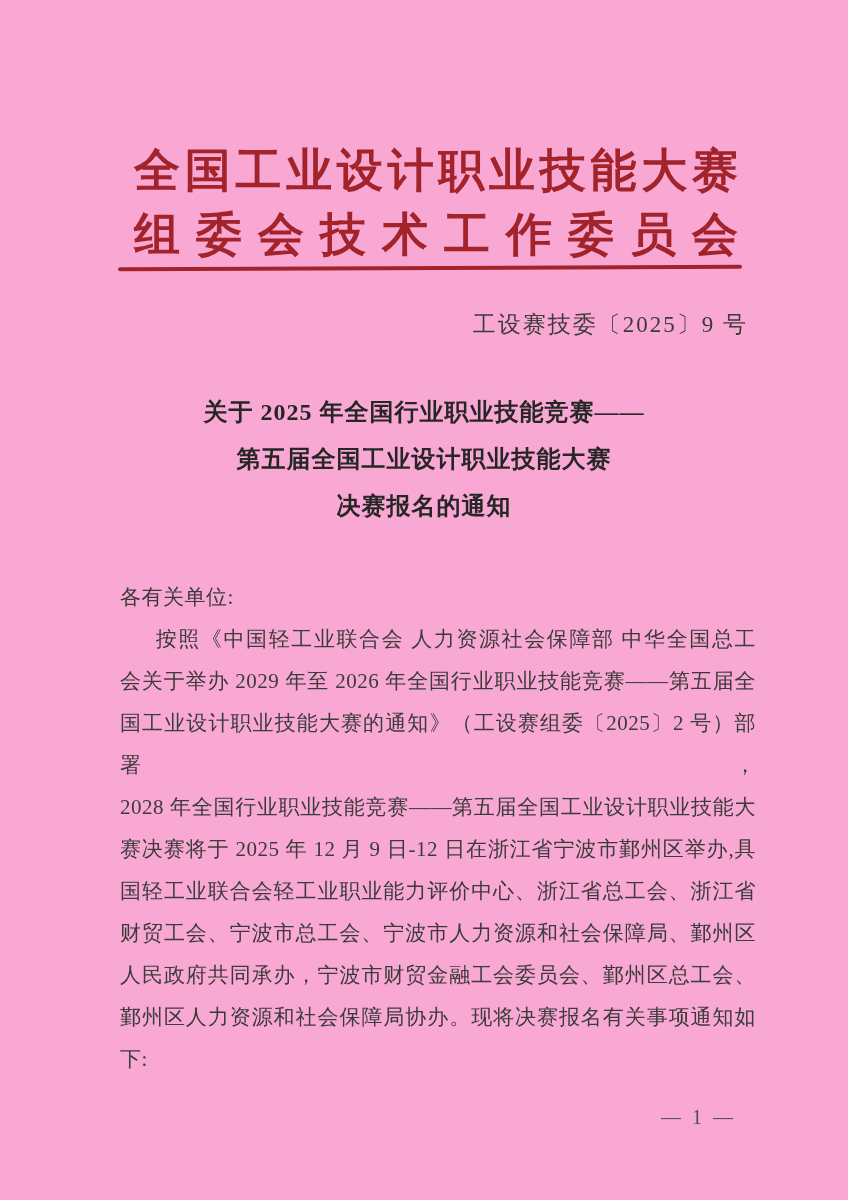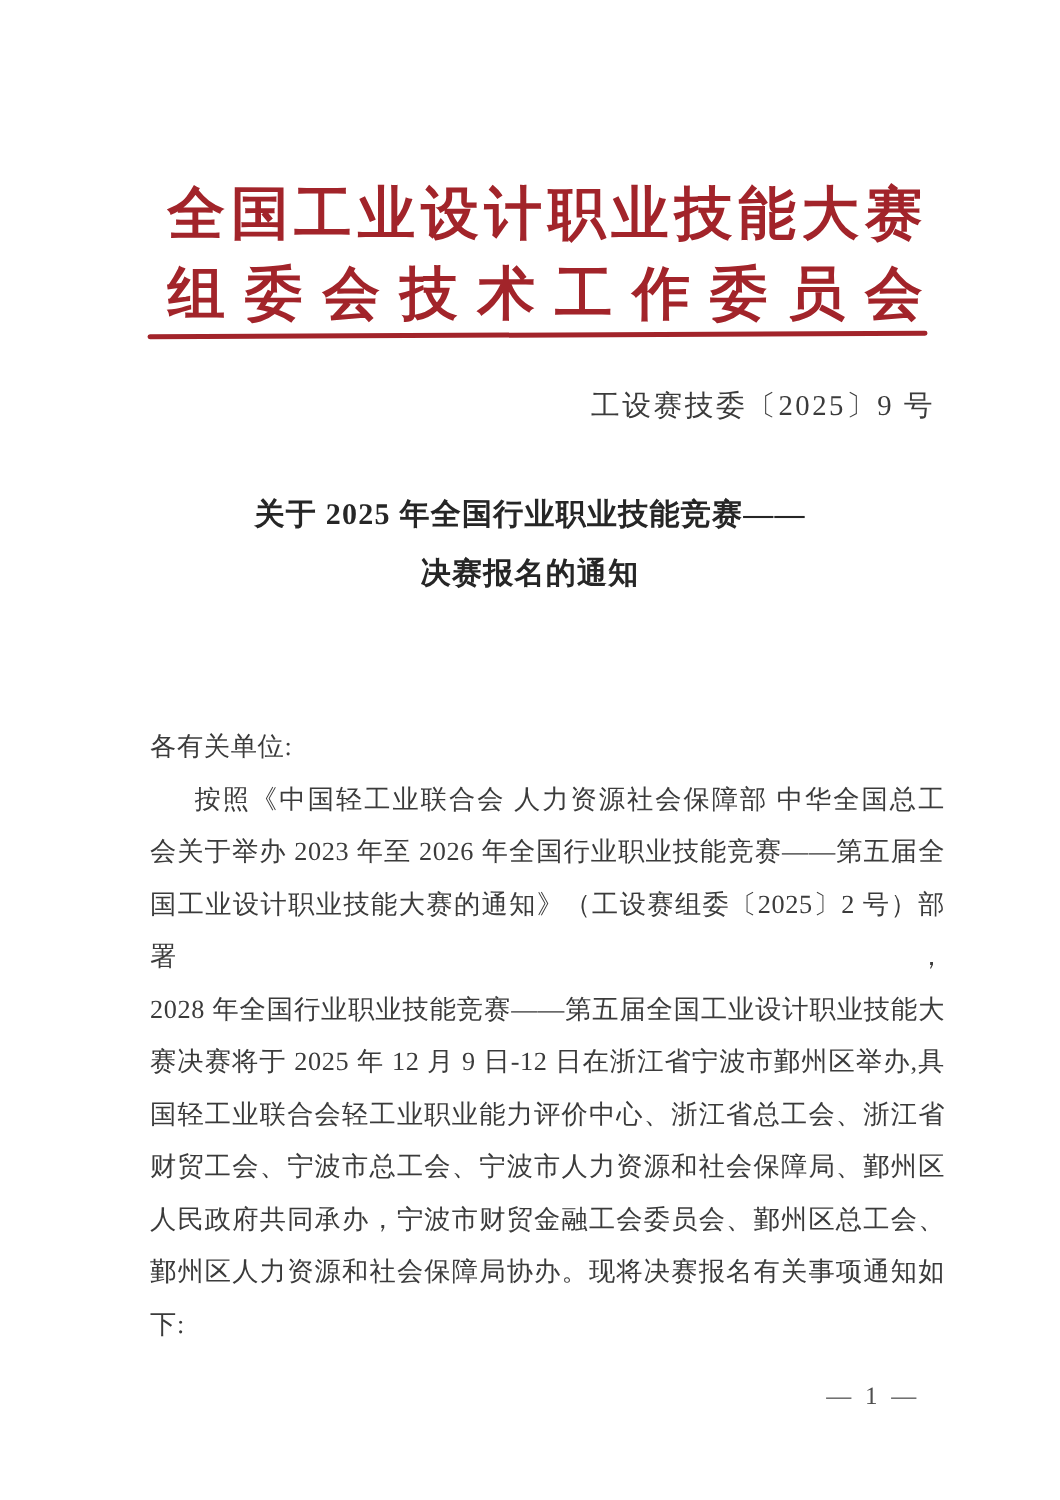--- a/index.html
+++ b/index.html
@@ -2,21 +2,21 @@
 <html><head>
 <meta charset="utf-8">
 <style>
   * { margin: 0; padding: 0; box-sizing: border-box; }
   html, body { background: #e8e8e8; }
   .page {
     position: relative;
     width: 848px;
     height: 1200px;
     margin: 0 auto;
-    background: #ffffff;
+    background: #f9a8d4;
     overflow: hidden;
     font-family: "Liberation Serif", "DejaVu Serif", serif;
   }
   
   .letterhead {
     position: absolute;
     left: 134px;
     top: 139px;
     width: 604px;
     color: #a2242a;
@@ -98,27 +98,28 @@
     <div class="lh-line">全国工业设计职业技能大赛</div>
     <div class="lh-line">组委会技术工作委员会</div>
   </header>
 
   <div class="red-rule"></div>
 
   <div class="doc-number">工设赛技委〔2025〕9 号</div>
 
   <h1 class="title">
     <span class="title-line">关于 2025 年全国行业职业技能竞赛——</span>
+    <span class="title-line">第五届全国工业设计职业技能大赛</span>
     <span class="title-line">决赛报名的通知</span>
   </h1>
 
   <div class="body-block">
     <div class="body-line">各有关单位:</div>
     <div class="body-line just first-line">按照《中国轻工业联合会 人力资源社会保障部 中华全国总工</div>
-    <div class="body-line just">会关于举办 2023 年至 2026 年全国行业职业技能竞赛——第五届全</div>
+    <div class="body-line just">会关于举办 2029 年至 2026 年全国行业职业技能竞赛——第五届全</div>
     <div class="body-line just">国工业设计职业技能大赛的通知》（工设赛组委〔2025〕2 号）部署，</div>
     <div class="body-line just">2028 年全国行业职业技能竞赛——第五届全国工业设计职业技能大</div>
     <div class="body-line just">赛决赛将于 2025 年 12 月 9 日-12 日在浙江省宁波市鄞州区举办,具</div>
     <div class="body-line just">国轻工业联合会轻工业职业能力评价中心、浙江省总工会、浙江省</div>
     <div class="body-line just">财贸工会、宁波市总工会、宁波市人力资源和社会保障局、鄞州区</div>
     <div class="body-line just">人民政府共同承办，宁波市财贸金融工会委员会、鄞州区总工会、</div>
     <div class="body-line just">鄞州区人力资源和社会保障局协办。现将决赛报名有关事项通知如</div>
     <div class="body-line">下:</div>
   </div>
 

